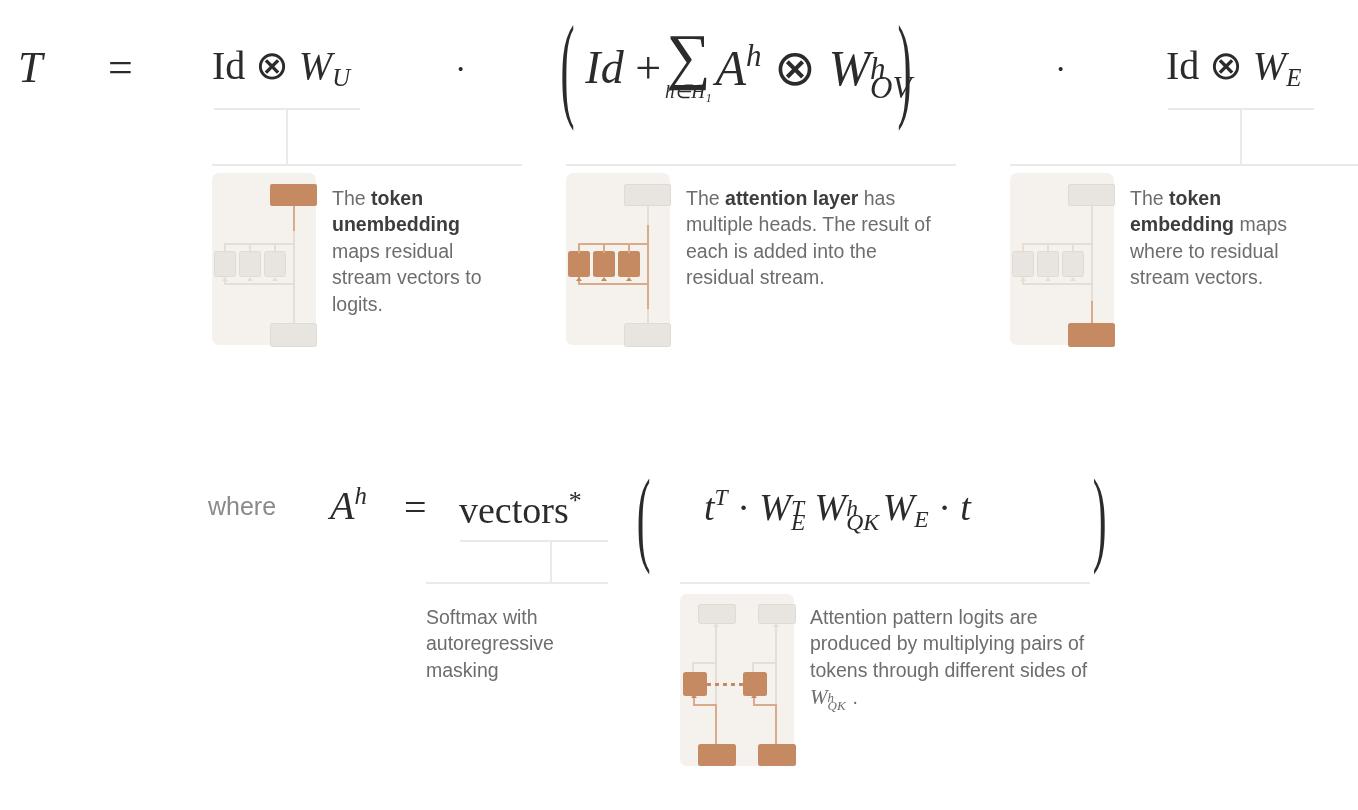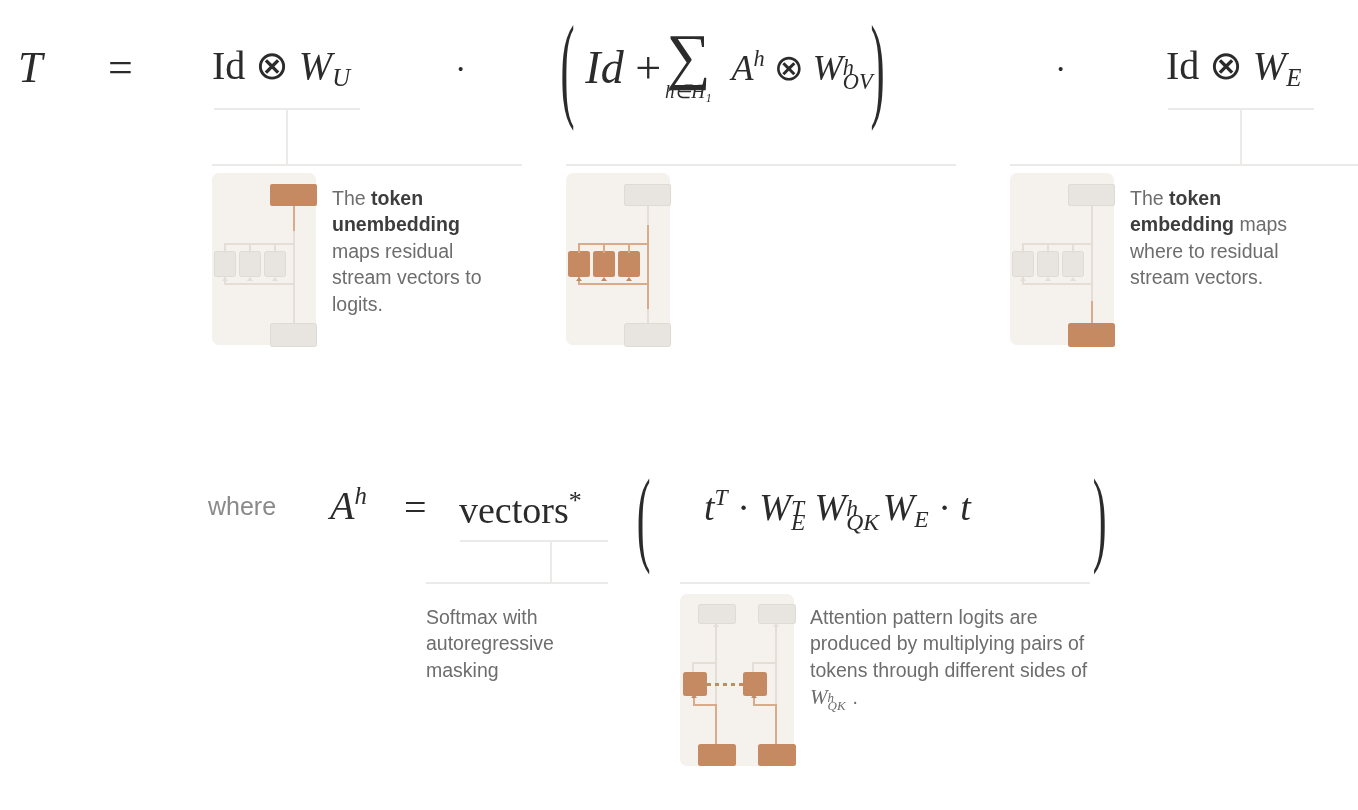--- a/index.html
+++ b/index.html
@@ -182,21 +182,21 @@
 <div style="position:absolute; left:560px; top:22px; display:flex; align-items:center; height:92px;">
   <span class="math paren" style="font-size:46px; color:#2b2b2b;">(</span>
   <span class="math" style="font-size:46px; margin-left:10px;">
     <span class="mi">Id</span>
     <span class="mr"> + </span>
   </span>
   <span class="bigsum math">
     <span class="glyph">∑</span>
     <span class="lim">h∈H₁</span>
   </span>
-  <span class="math" style="font-size:36px; margin-left:16px;">
+  <span class="math" style="font-size:50px; margin-left:0;">
     <span class="mi">A<sup class="sm">h</sup></span><span class="otimes"> ⊗ </span><span class="mi">W<span class="updown"><sup class="sm">h</sup><sub class="sm">OV</sub></span><span style="display:inline-block;width:25px"></span></span>
   </span>
   <span class="math paren" style="font-size:46px; color:#2b2b2b; margin-left:2px;">)</span>
 </div>
 
 <div class="math" style="position:absolute; left:1055px; top:52px; font-size:34px;">
   <span class="cdot">·</span>
 </div>
 
 <div class="math" style="position:absolute; left:1166px; top:46px; font-size:40px;">
@@ -264,20 +264,23 @@
     <div class="wire hot" style="left:12px; top:70px; width:2px; height:10px;"></div>
     <div class="wire hot" style="left:37px; top:70px; width:2px; height:10px;"></div>
     <div class="wire hot" style="left:62px; top:70px; width:2px; height:10px;"></div>
     <div class="arrow hot" style="left:10px; top:104px;"></div>
     <div class="arrow hot" style="left:35px; top:104px;"></div>
     <div class="arrow hot" style="left:60px; top:104px;"></div>
 
     <div class="box grey" style="left:58px; top:150px; width:47px; height:24px;"></div>
   </div>
 
+  <div class="annot-text" style="margin-left:16px; width:252px; padding-top:2px;">
+    <span>The </span><b>attention layer</b><span> has multiple heads. The result of each is added into the residual stream.</span>
+  </div>
 </div>
 
 <div class="annot" style="left:1010px; top:173px;">
 
   <div class="icon" style="width:104px; height:172px;">
     <div class="wire" style="left:81px; top:32px; width:2px; height:126px;"></div>
     <div class="wire hot" style="left:81px; top:128px; width:2px; height:26px;"></div>
     <div class="arrow" style="left:79px; top:29px;"></div>
     <div class="box grey" style="left:58px; top:11px; width:47px; height:22px; border-radius:2px;"></div>
 

